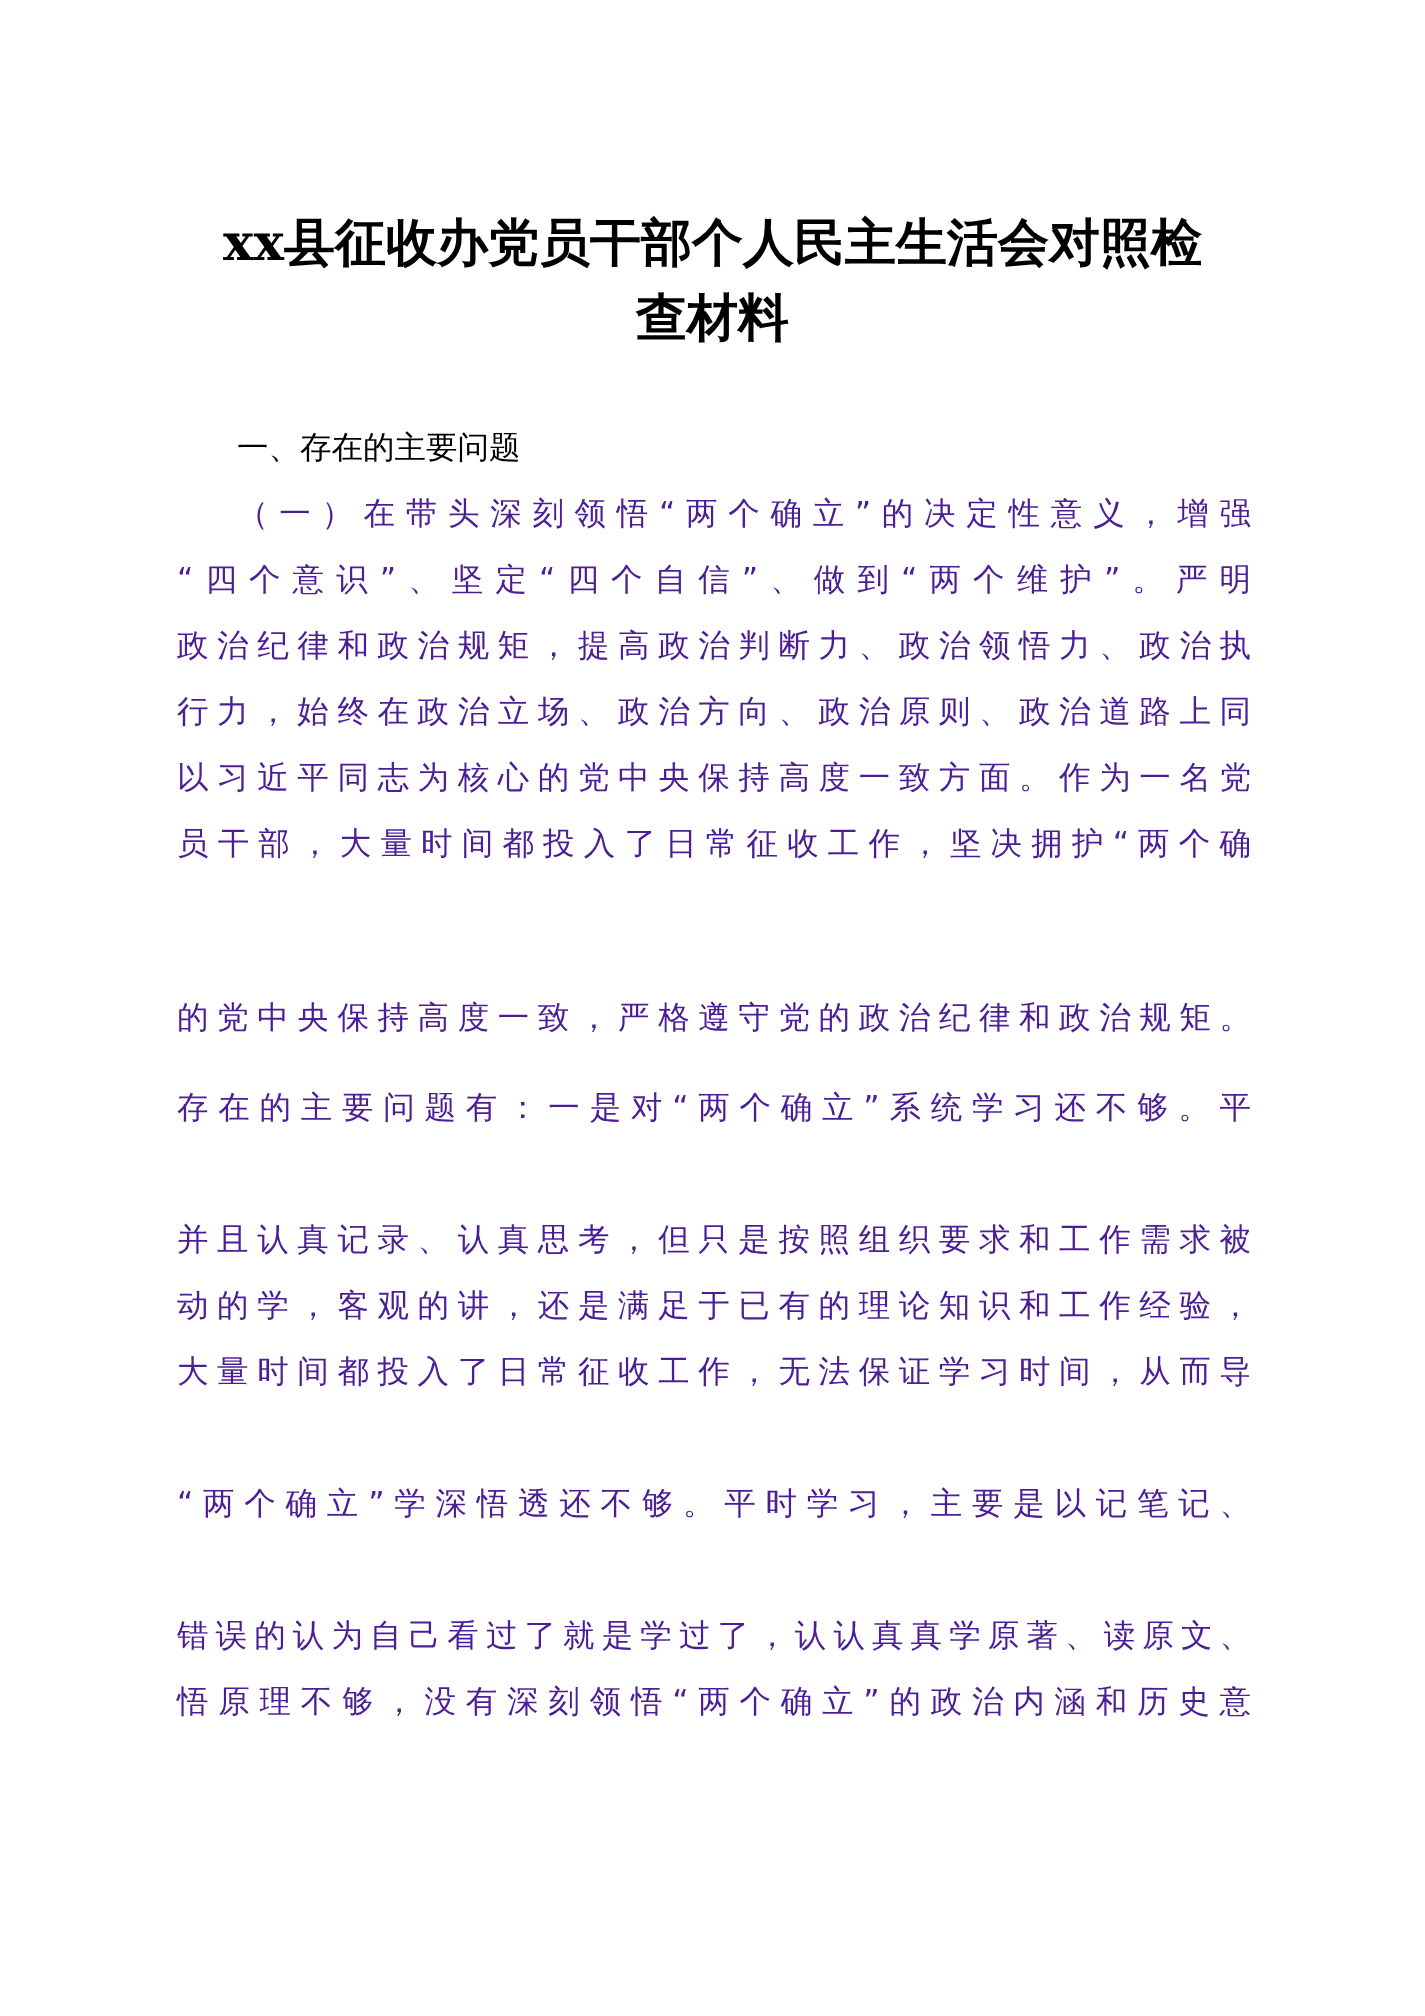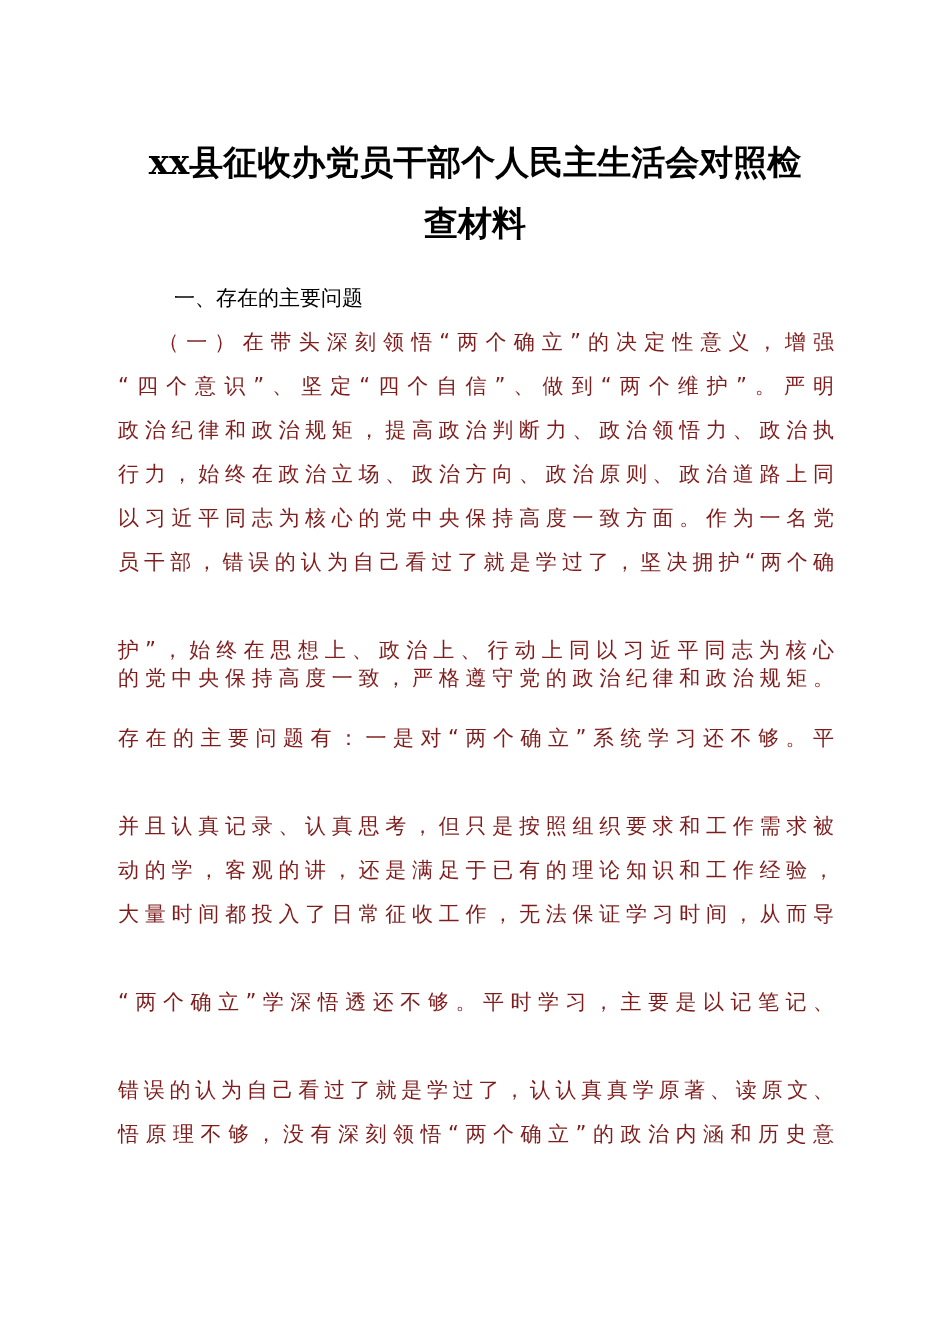--- a/index.html
+++ b/index.html
@@ -5,50 +5,49 @@
     html, body { margin: 0; padding: 0; background: #ffffff; }
     body { width: 950px; height: 1344px; position: relative; overflow: hidden; }
     .page { position: absolute; left: 0; top: 0; width: 950px; height: 944px; background: #ffffff; }
     .title {
       position: absolute; left: 0; width: 950px; text-align: center;
       font-family: "DejaVu Serif", "Liberation Serif", serif;
       font-weight: bold; font-size: 34px; color: #000; line-height: 44px;
       letter-spacing: 0px;
     }
     .title.l1 { top: 140px; }
-    .title.l2 { top: 202px; font-family: Liberation Serif, serif; }
+    .title.l2 { top: 190px; }
     .heading {
       position: absolute; left: 158px; top: 276px;
       font-family: "DejaVu Sans", "Liberation Sans", sans-serif;
-      font-size: 21px; color: #000; line-height: 44px; margin-left: 16px;
+      font-size: 21px; color: #000; line-height: 44px;
     }
     .line {
       position: absolute; left: 118px; width: 716px;
       font-family: "DejaVu Sans", "Liberation Sans", sans-serif;
-      font-size: 21px; color: #7f1d1d; line-height: 44px; white-space: nowrap;
+      font-size: 21px; color: #4c1d95; line-height: 44px; white-space: nowrap;
       text-align: justify; text-align-last: justify;
     }
     .line.indent { left: 158px; width: 676px; }
   </style>
 </head>
 <body>
 
 <div class="page">
   <div class="title l1">xx县征收办党员干部个人民主生活会对照检</div>
   <div class="title l2">查材料</div>
 
   <div class="heading">一、存在的主要问题</div>
 
   <div class="line indent" style="top:320px">（一）在带头深刻领悟“两个确立”的决定性意义，增强</div>
   <div class="line" style="top:364px">“四个意识”、坚定“四个自信”、做到“两个维护”。严明</div>
   <div class="line" style="top:408px">政治纪律和政治规矩，提高政治判断力、政治领悟力、政治执</div>
   <div class="line" style="top:452px">行力，始终在政治立场、政治方向、政治原则、政治道路上同</div>
   <div class="line" style="top:496px">以习近平同志为核心的党中央保持高度一致方面。作为一名党</div>
-  <div class="line" style="top:540px">员干部，错误的认为自己看过了就是学过了，坚决拥护“两个确</div>
-  <div class="line" style="top:628px">护”，始终在思想上、政治上、行动上同以习近平同志为核心</div>
+  <div class="line" style="top:540px">员干部，大量时间都投入了日常征收工作，坚决拥护“两个确</div>
   <div class="line" style="top:656px">的党中央保持高度一致，严格遵守党的政治纪律和政治规矩。</div>
   <div class="line" style="top:716px">存在的主要问题有：一是对“两个确立”系统学习还不够。平</div>
   <div class="line" style="top:848px">动的学，客观的讲，还是满足于已有的理论知识和工作经验，</div>
   <div class="line" style="top:804px">并且认真记录、认真思考，但只是按照组织要求和工作需求被</div>
   <div class="line" style="top:892px">大量时间都投入了日常征收工作，无法保证学习时间，从而导</div>
   <div class="line" style="top:980px">“两个确立”学深悟透还不够。平时学习，主要是以记笔记、</div>
   <div class="line" style="top:1068px">错误的认为自己看过了就是学过了，认认真真学原著、读原文、</div>
   <div class="line" style="top:1112px">悟原理不够，没有深刻领悟“两个确立”的政治内涵和历史意</div>
 </div>
 

